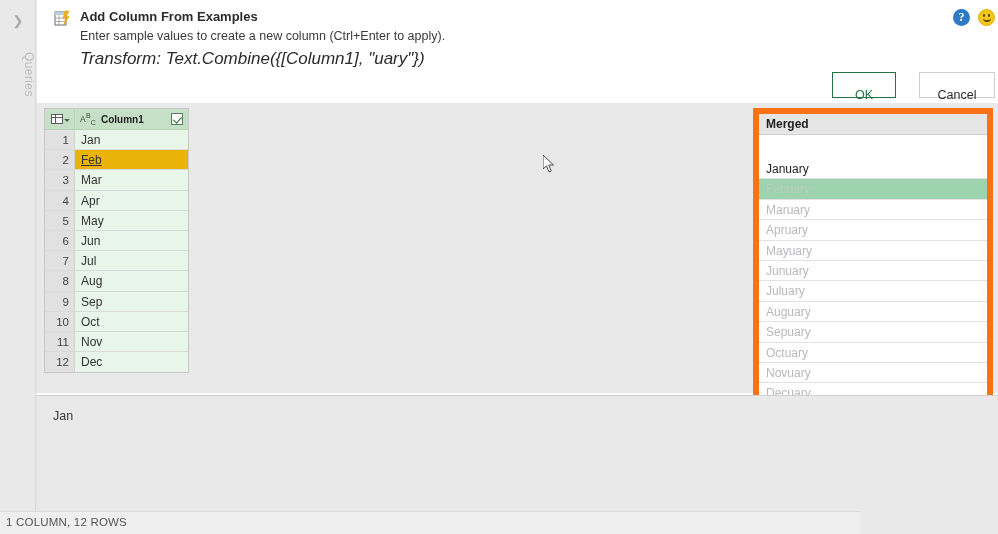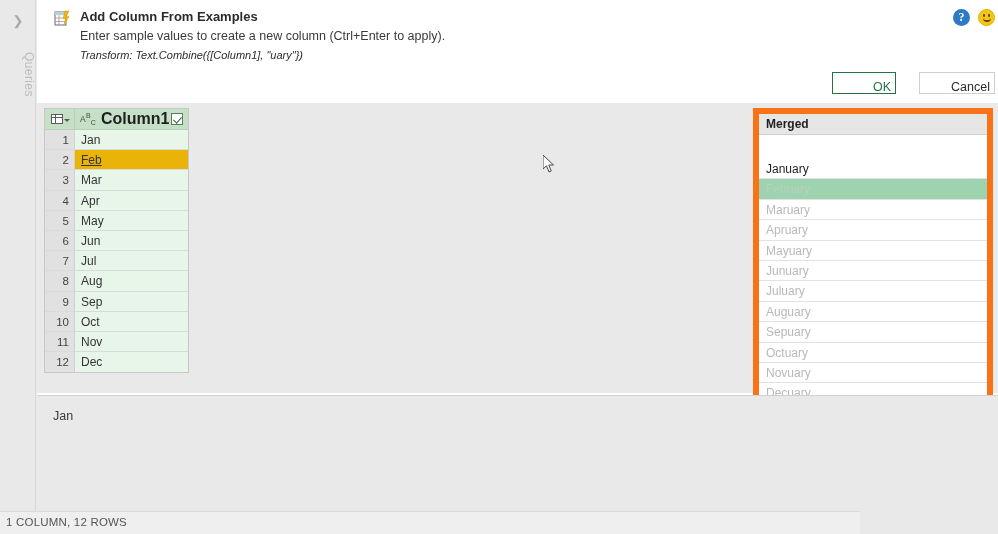--- a/index.html
+++ b/index.html
@@ -79,21 +79,21 @@
   .hdr-sub {
     position: absolute;
     left: 37px; top: 29px;
     font-size: 12.5px;
     color: #3a3a3a;
     white-space: nowrap;
   }
   .hdr-transform {
     position: absolute;
     left: 37px; top: 49px;
-    font-size: 11px;
+    font-size: 17px;
     font-style: italic;
     color: #2b2b2b;
     white-space: nowrap;
   }
 
   .hdr-tools {
     position: absolute;
     right: 9px; top: 9px;
     display: flex;
     gap: 8px;
@@ -139,22 +139,22 @@
   }
 
   
   .btn {
     position: absolute;
     height: 22px;
     font-size: 12.5px;
     background: #ffffff;
     cursor: pointer;
     line-height: 21px;
-    text-align: right;
-    padding: 4px;
+    text-align: center;
+    padding: 12px;
   }
   .btn-ok {
     right: 108px; top: 72px;
     width: 64px;
     border: 1px solid #217346;
     color: #217346;
   }
   .btn-cancel {
     right: 9px; top: 72px;
     width: 76px;
@@ -247,21 +247,21 @@
     font-size: 8.5px;
     color: #3c4a3c;
     letter-spacing: .2px;
     margin-right: 5px;
     white-space: nowrap;
     font-family: "Liberation Sans", sans-serif;
   }
   .type-abc sup { font-size: 7px; }
   .type-abc sub { font-size: 7px; }
   .head-name {
-    font-size: 16px;
+    font-size: 10px;
     font-weight: bold;
     color: #1f1f1f;
   }
   .head-check {
     position: absolute;
     right: 5px; top: 4px;
     width: 12px; height: 12px;
     border: 1px solid #5a7a5f;
     background: #ffffff;
   }

